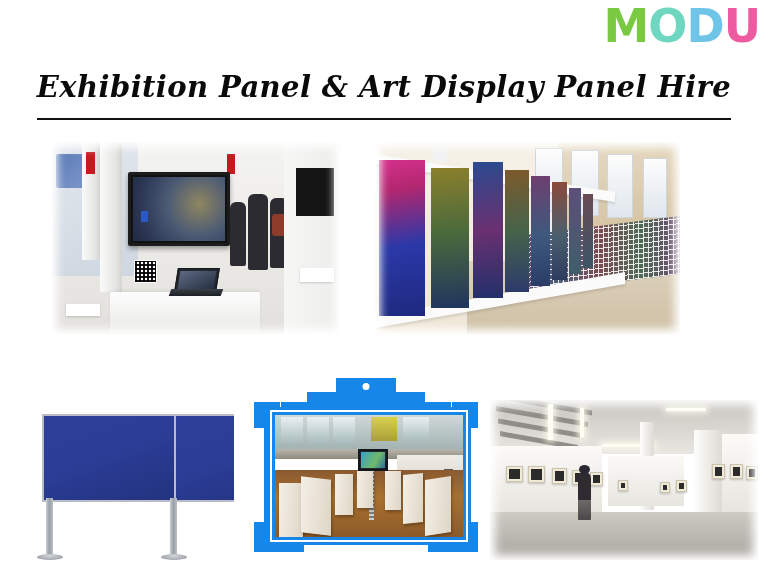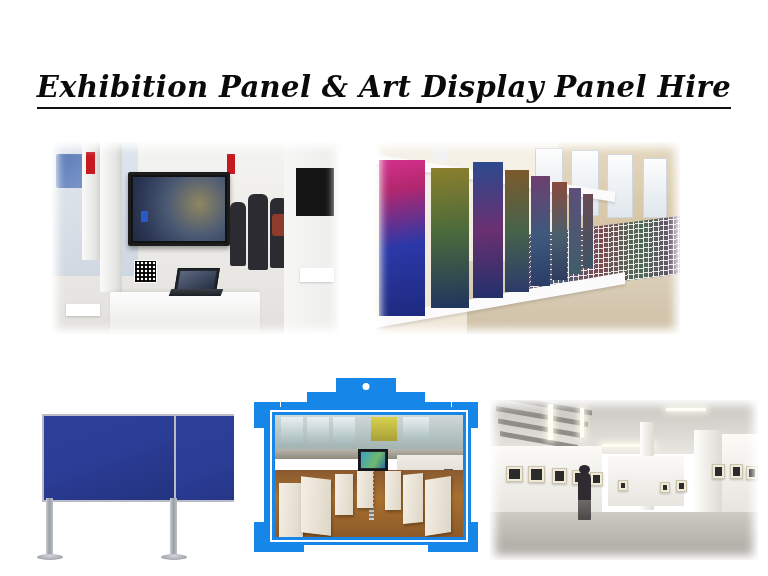--- a/index.html
+++ b/index.html
@@ -14,21 +14,21 @@
              letter-spacing:-1px;line-height:48px;white-space:nowrap;}
   .logo-word span{display:inline-block;}
   .logo-sub{font-family:"DejaVu Sans",sans-serif;font-weight:bold;font-size:15px;
             color:#8d8d8d;letter-spacing:.2px;line-height:16px;margin-top:0px;padding-right:2px;}
 
   
   .title{position:absolute;left:0;top:70px;width:768px;text-align:center;
          font-family:"DejaVu Serif","Liberation Serif",serif;
          font-style:italic;font-weight:bold;font-size:29px;color:#0a0a0a;
          letter-spacing:.4px;white-space:nowrap;}
-  .title u{text-decoration:none;border-bottom:2px solid #111;padding-bottom:3px;}
+  .title u{text-decoration:none;border-bottom:2px solid #111;padding-bottom:14px;}
 
   
   .photo{position:absolute;overflow:hidden;background:#fff;}
   .fade:after{content:"";position:absolute;inset:0;pointer-events:none;
     box-shadow:inset 0 0 10px 5px #fff;}
 
   
   .p1{left:52px;top:142px;width:288px;height:192px;}
   .p1 .bg{position:absolute;inset:0;background:
       linear-gradient(180deg,#f4f4f2 0%,#eceae6 55%,#e2e0dc 100%);}
@@ -141,20 +141,23 @@
       border-radius:6px 6px 1px 1px;filter:blur(.4px);}
   .p5 .person:after{content:"";position:absolute;left:1px;top:-7px;width:11px;height:9px;
       border-radius:50%;background:#2a2830;}
 </style>
 </head>
 <body>
 
 <div class="slide">
 
   <div class="logo">
+    <div class="logo-word">
+      <span style="color:#7ac943">M</span><span style="color:#6fd6c0">O</span><span style="color:#6fc5e8">D</span><span style="color:#ef5ba1">U</span>
+    </div>
   </div>
 
   <div class="title">
     <u>Exhibition Panel &amp; Art Display Panel Hire</u>
   </div>
 
   <div class="photo p1 fade">
     <div class="bg"></div>
     <div class="backwall"></div>
     <div class="bluepanel"></div>

